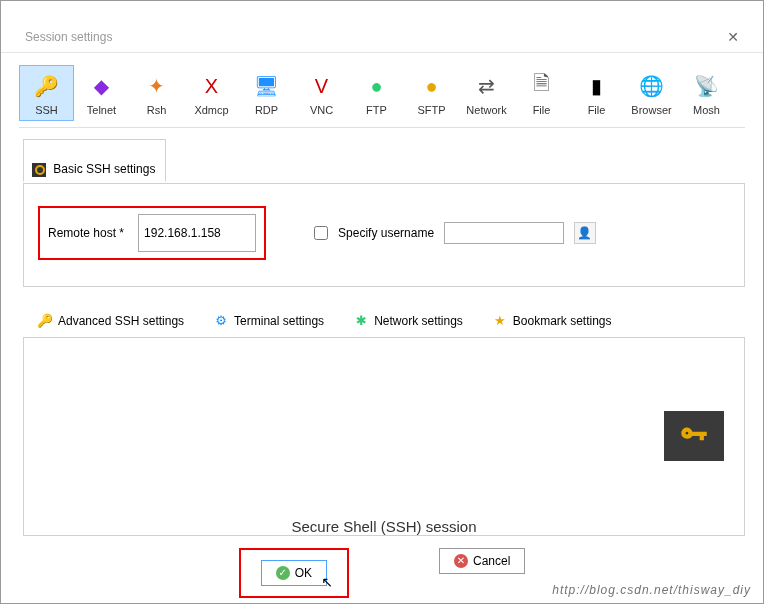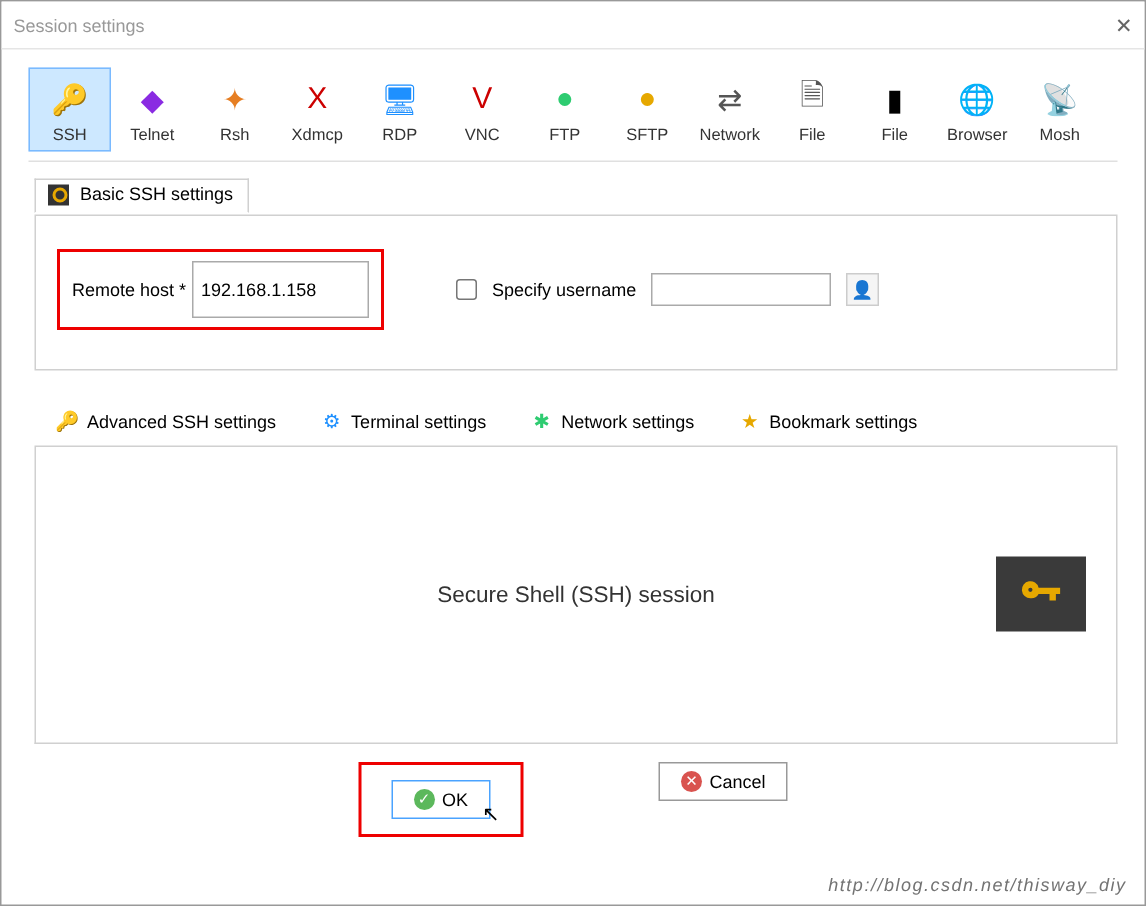--- a/index.html
+++ b/index.html
@@ -1,51 +1,51 @@
 <!DOCTYPE html>
 <html><head>
 <meta charset="utf-8">
 <style>
 * { box-sizing: border-box; margin: 0; padding: 0; font-family: "Segoe UI", Tahoma, sans-serif; }
 body { background: #fff; width: 764px; height: 604px; position: relative; border: 1px solid #999; }
 
-.titlebar { height: 32px; background: #fff; border-bottom: 1px solid #e5e5e5; display: flex; align-items: center; padding: 0 8px; justify-content: space-between; color: #999; font-size: 12px; }
+.titlebar { height: 32px; background: #fff; border-bottom: 1px solid #e5e5e5; display: flex; align-items: center; padding: 0 24px; justify-content: space-between; color: #999; font-size: 12px; margin-top: 20px; }
 
 .session-types { display: flex; padding: 12px 18px 6px 18px; gap: 0; }
 .session-type { width: 55px; text-align: center; cursor: pointer; padding: 6px 0 4px 0; border: 1px solid transparent; }
 .session-type.selected { background: #cde8ff; border: 1px solid #7abaff; }
 .session-type .icon { height: 28px; display: flex; align-items: center; justify-content: center; margin-bottom: 4px; font-size: 20px; }
 .session-type .label { font-size: 11px; color: #333; }
 
 .divider { border-bottom: 1px solid #e0e0e0; margin: 0 18px; }
 
 .basic-tab-wrap { margin: 10px 18px 2px 22px; }
-.basic-tab-label { display: inline-block; border: 1px solid #d0d0d0; border-bottom: 1px solid #fff; padding: 2px 10px 4px 8px; font-size: 12px; position: relative; top: 1px; background: #fff; }
+.basic-tab-label { display: inline-block; border: 1px solid #d0d0d0; border-bottom: 1px solid #fff; padding: 22px 10px 4px 8px; font-size: 12px; position: relative; top: 1px; background: #fff; }
 .basic-tab-label .keyicon { display: inline-block; width: 14px; height: 14px; background: #333; vertical-align: middle; margin-right: 4px; position: relative; }
 .basic-tab-label .keyicon::after { content: ""; position: absolute; width: 6px; height: 6px; border: 2px solid #e6a800; border-radius: 50%; top: 2px; left: 3px; }
 
 .basic-panel { border: 1px solid #d0d0d0; margin: 0 18px 18px 22px; padding: 22px 14px 26px 14px; position: relative; }
 
 .row { display: flex; align-items: center; gap: 10px; font-size: 12px; }
-.field-host { border: 2px solid #e00; padding: 6px 8px; display: flex; align-items: center; gap: 4px; }
+.field-host { border: 2px solid #e00; padding: 6px 8px; display: flex; align-items: center; gap: 14px; }
 .field-host input { width: 118px; height: 38px; border: 1px solid #aaa; padding: 0 5px; font-size: 12px; }
 .spec-user { display: flex; align-items: center; gap: 10px; }
 .spec-user input[type=checkbox] { width: 14px; height: 14px; }
 .user-input { width: 120px; height: 22px; border: 1px solid #aaa; }
 .userpick { width: 22px; height: 22px; border: 1px solid #ccc; background: #f5f5f5; display: inline-flex; align-items: center; justify-content: center; font-size: 12px; }
 .field-port { border: 2px solid #e00; padding: 6px 8px; display: flex; align-items: center; gap: 6px; }
 .port-input { width: 40px; height: 22px; border: 1px solid #aaa; padding: 0 4px; font-size: 12px; }
 .spinner { display: inline-flex; flex-direction: column; }
 .spinner button { width: 14px; height: 11px; border: 1px solid #888; background: #eee; font-size: 7px; line-height: 7px; padding: 0; }
 
 .sub-tabs { display: flex; border-bottom: 1px solid #d0d0d0; margin: 0 18px 0 22px; font-size: 12px; }
 .sub-tab { padding: 8px 14px; display: flex; align-items: center; gap: 6px; cursor: pointer; border: 1px solid transparent; }
 .sub-tab .ico { width: 14px; height: 14px; display: inline-flex; align-items: center; justify-content: center; font-size: 13px; }
 
-.content-panel { border: 1px solid #d0d0d0; border-top: none; margin: 0 18px 4px 22px; height: 198px; display: flex; align-items: center; justify-content: center; position: relative; }
+.content-panel { border: 1px solid #d0d0d0; border-top: none; margin: 0 18px 4px 22px; height: 198px; display: flex; align-items: flex-end; justify-content: center; position: relative; }
 .content-title { font-size: 15px; color: #333; }
 .content-keyicon { position: absolute; right: 20px; top: 50%; transform: translateY(-50%); width: 60px; height: 50px; background: #3a3a3a; display: flex; align-items: center; justify-content: center; }
 .content-keyicon svg { width: 34px; height: 34px; }
 
 .buttons { display: flex; justify-content: center; gap: 90px; margin-top: 12px; position: relative; }
 .btn { height: 26px; padding: 0 14px; border: 1px solid #999; background: #fff; font-size: 12px; display: flex; align-items: center; gap: 5px; cursor: pointer; }
 .btn.ok { border: 1px solid #4aa3ff; }
 .ok-highlight { border: 2px solid #e00; padding: 10px 20px; display: inline-flex; align-items: center; position: relative; }
 .check-circle { width: 14px; height: 14px; border-radius: 50%; background: #5cb85c; color: #fff; display: inline-flex; align-items: center; justify-content: center; font-size: 10px; }
 .x-circle { width: 14px; height: 14px; border-radius: 50%; background: #d9534f; color: #fff; display: inline-flex; align-items: center; justify-content: center; font-size: 10px; }

